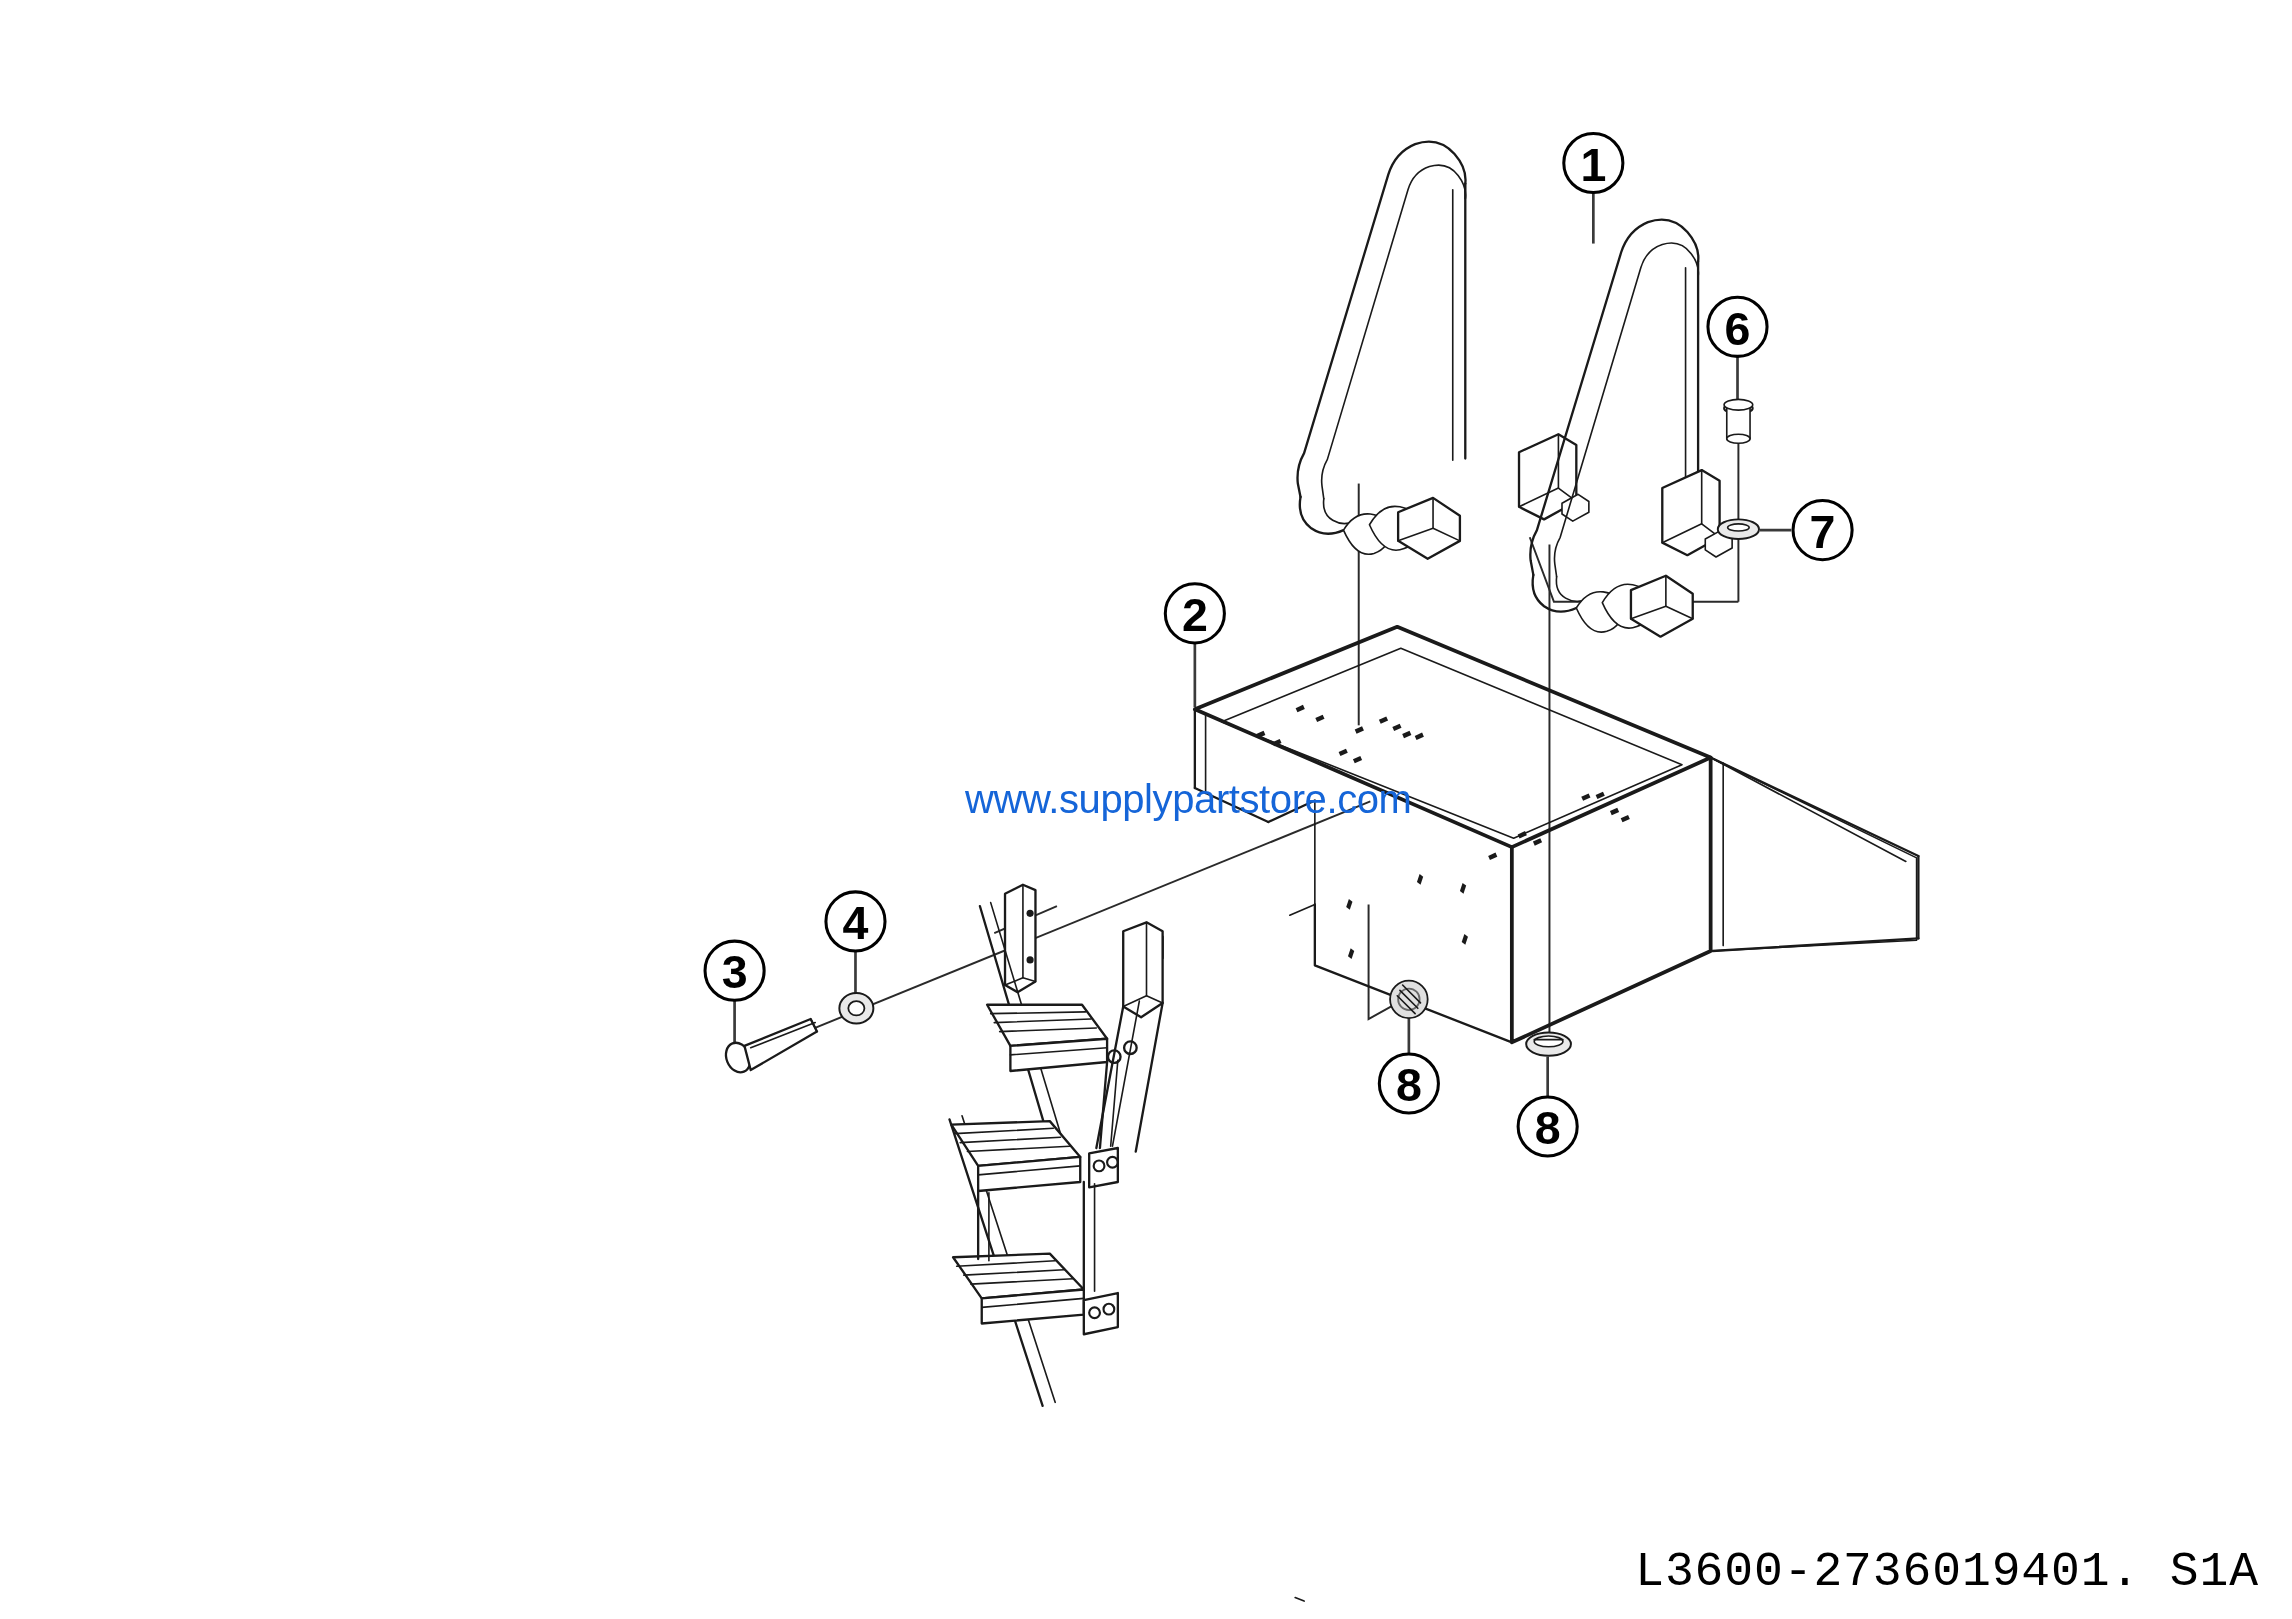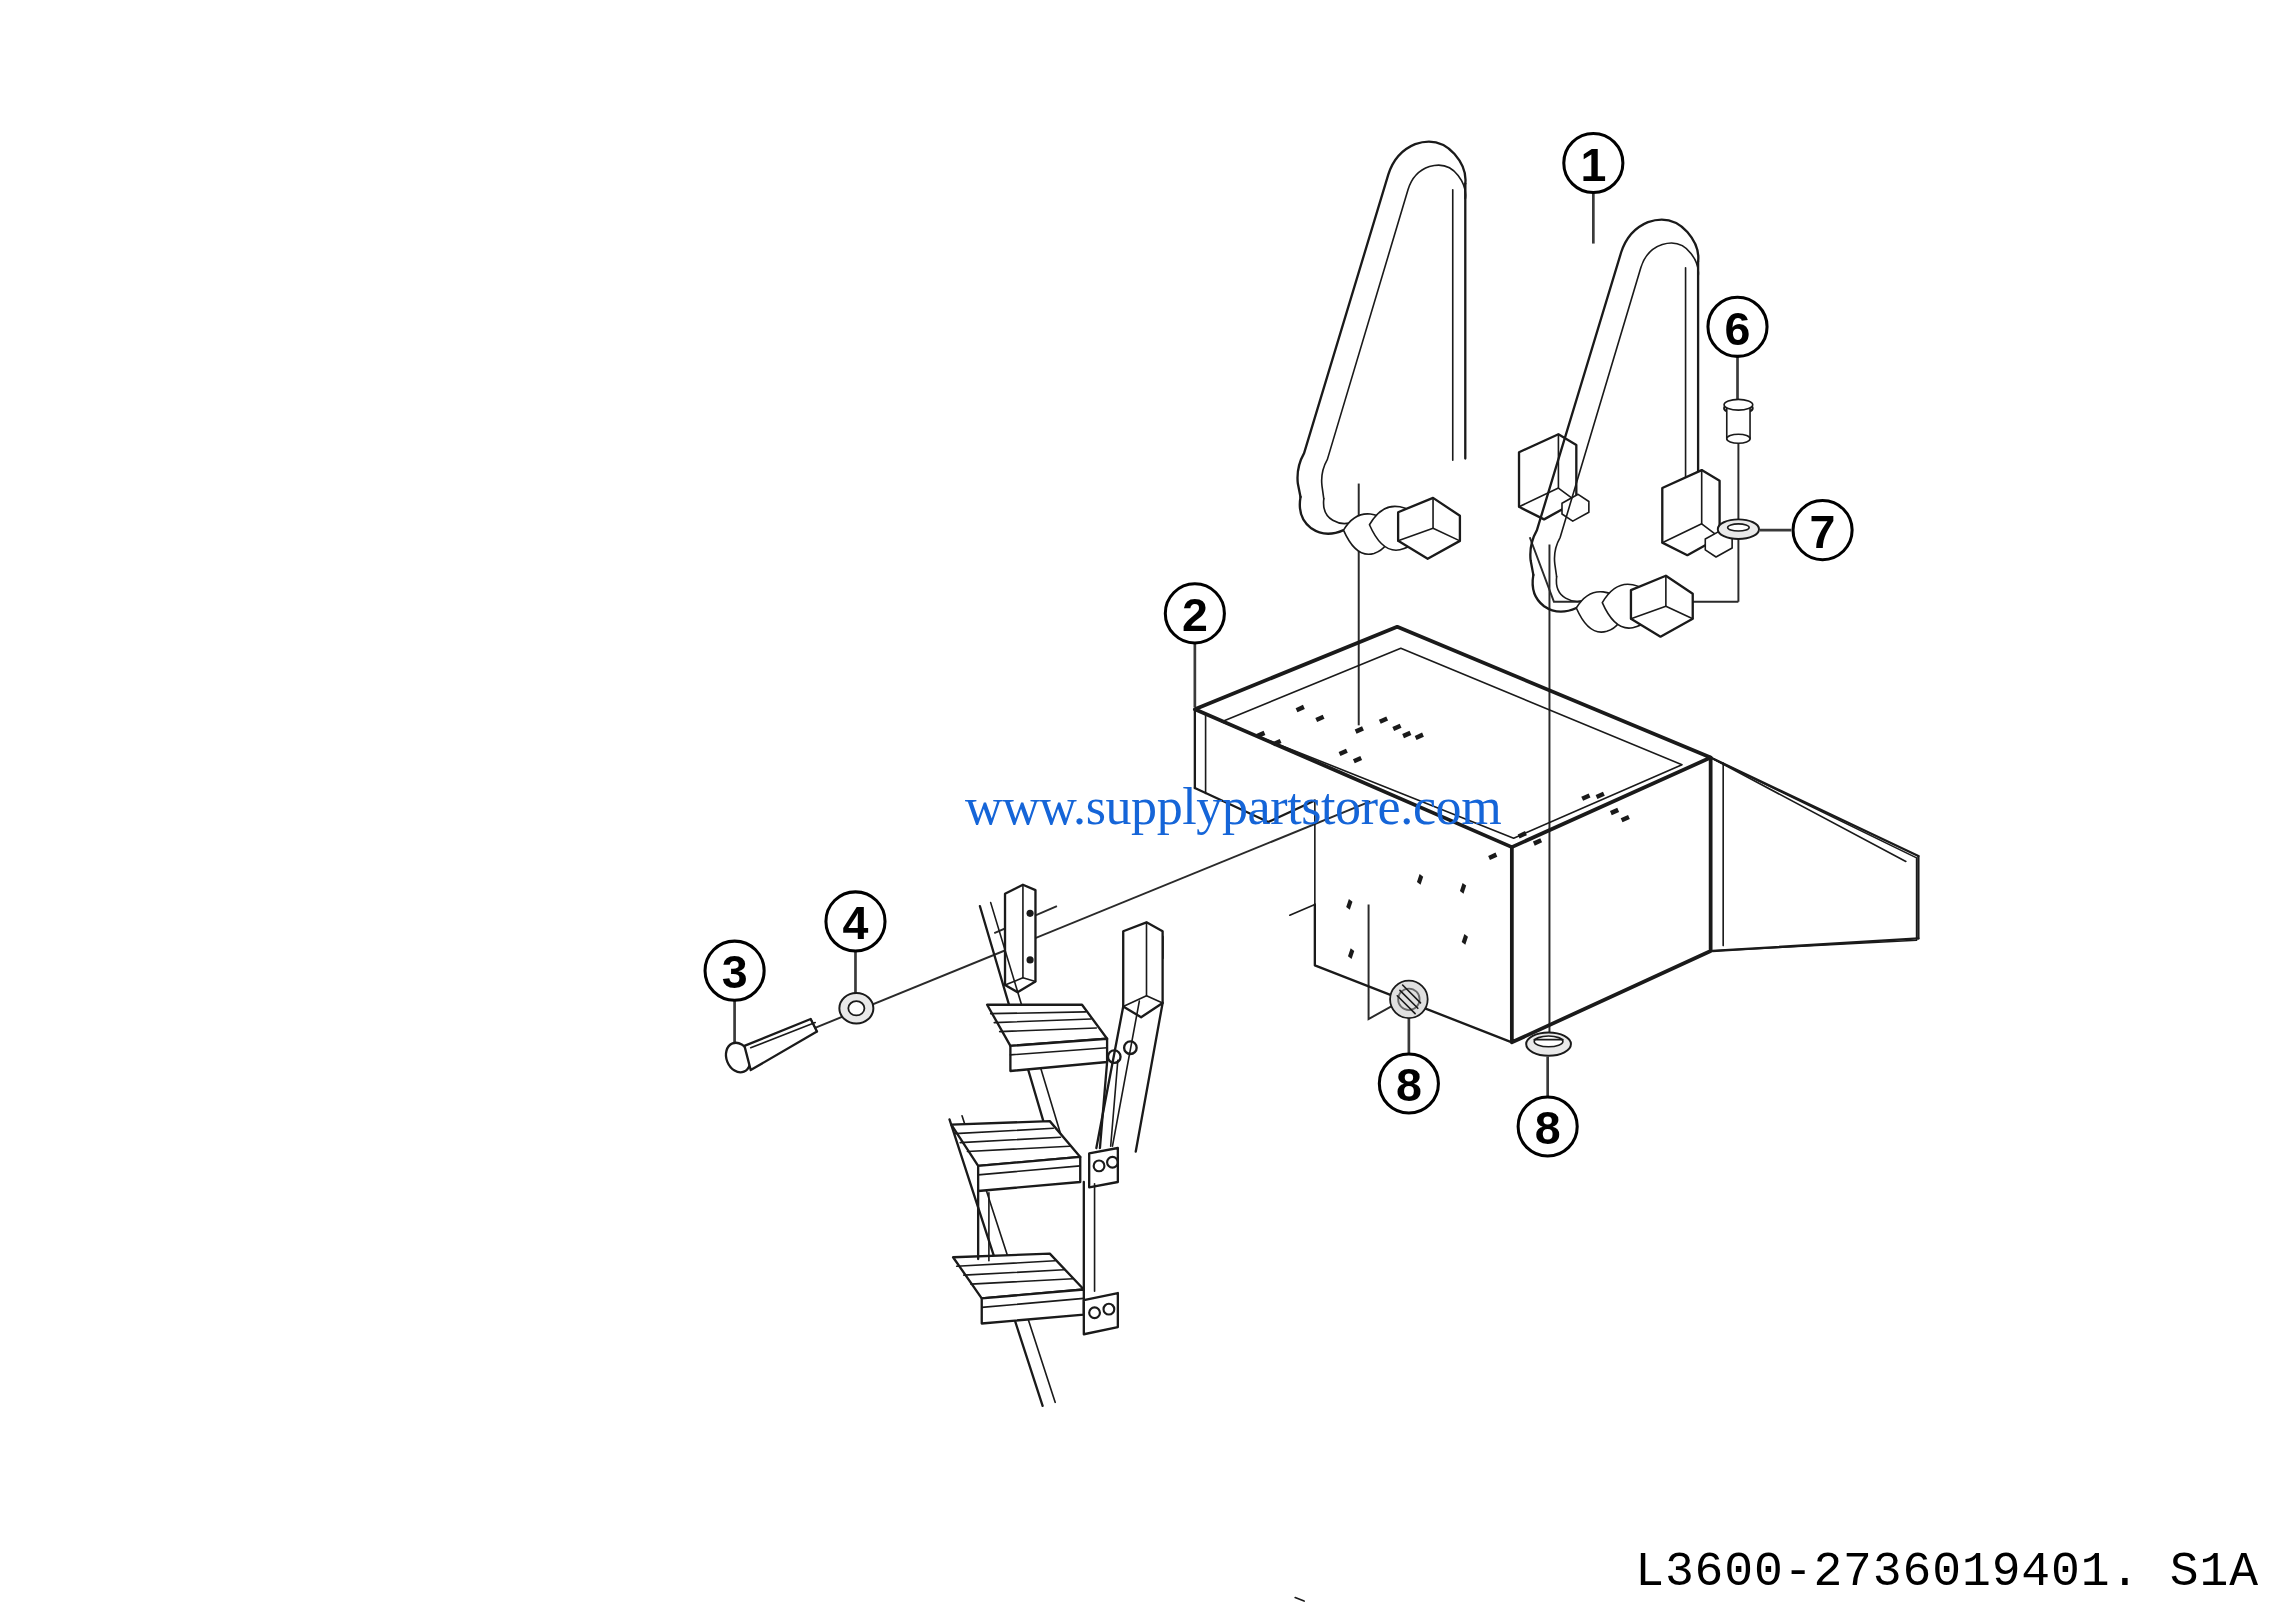--- a/index.html
+++ b/index.html
@@ -36,22 +36,22 @@
     white-space: nowrap;
   }
   .wm {
     position: absolute;
     white-space: nowrap;
     pointer-events: none;
   }
   .wm-blue {
     left: 965px;
     top: 777px;
-    font-family: Liberation Serif, serif;
-    font-size: 52px;
+    font-family: Liberation Sans, sans-serif;
+    font-size: 40px;
     font-weight: 500;
     color: #1565d8;
     letter-spacing: -0.4px;
   }
   .wm-outline {
     left: 976px;
     top: 786px;
     font-family: "Liberation Sans", sans-serif;
     font-size: 70px;
     font-weight: 700;

